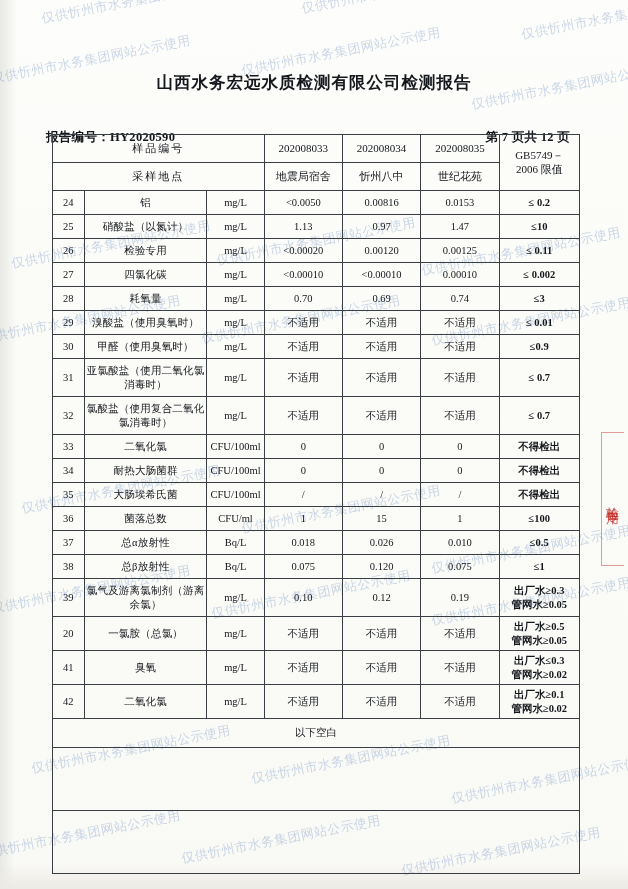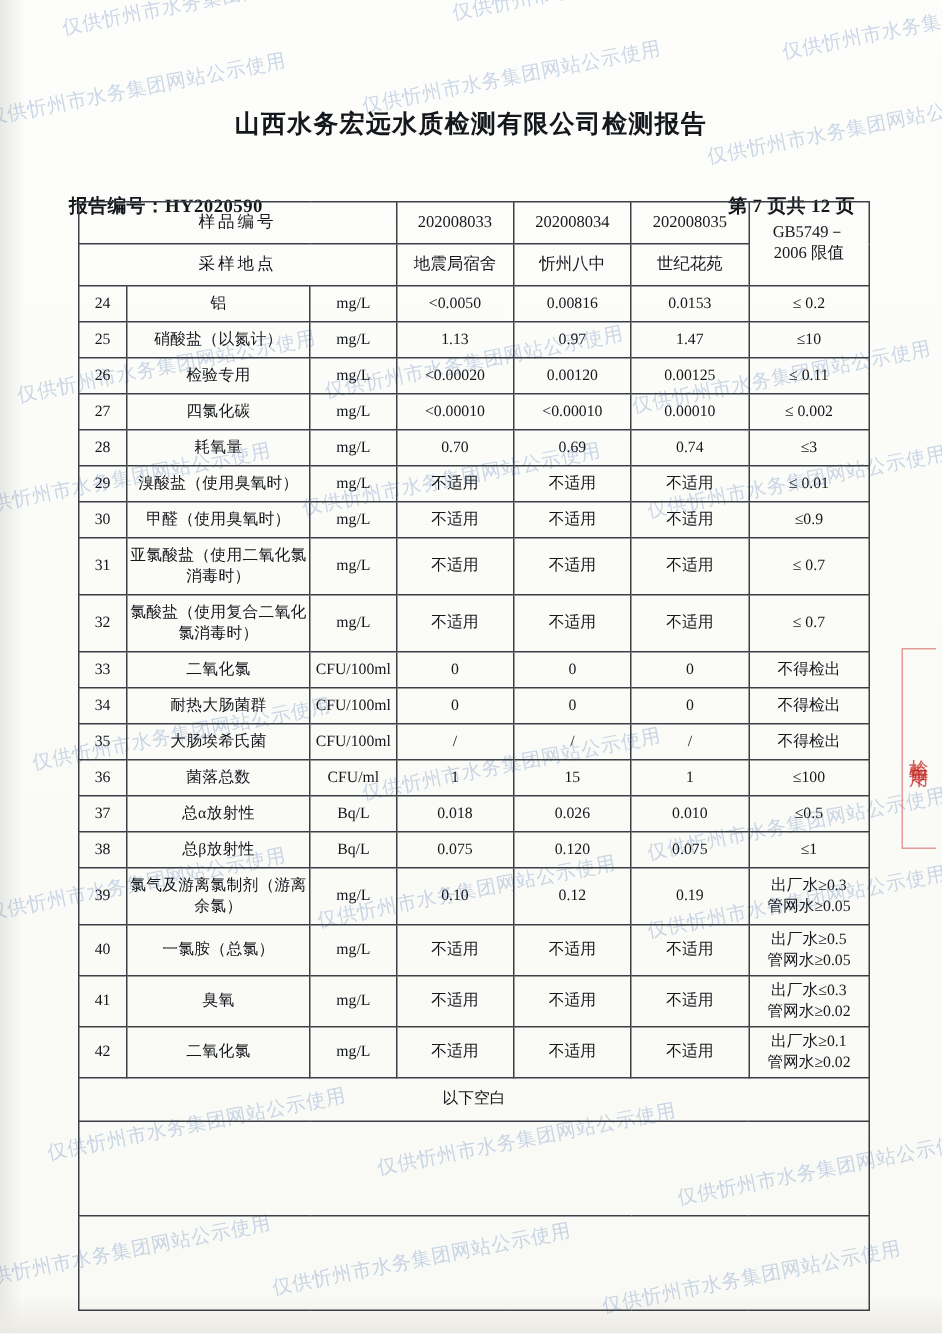--- a/index.html
+++ b/index.html
@@ -116,20 +116,21 @@
     font-size: 10px;
     margin-left: 12px;
   }
   td.val {
     font-family: "Liberation Serif", serif;
     font-size: 10.5px;
   }
   td.limit {
     font-size: 10px;
     line-height: 1.2;
+    font-weight: bold;
   }
   td.limit .lim-2 { display: block; }
   .hdr-label {
     letter-spacing: 2px;
     font-size: 11.5px;
   }
   .limit-head {
     font-size: 10.5px;
     line-height: 1.3;
   }
@@ -377,21 +378,21 @@
             <td class="unit">mg/L</td>
             <td class="val">0.10</td>
             <td class="val">0.12</td>
             <td class="val">0.19</td>
             <td class="limit">
               <span class="lim-2">出厂水≥0.3</span>
               <span class="lim-2">管网水≥0.05</span>
             </td>
           </tr>
           <tr class="drow2">
-            <td>40</td>
+            <td>20</td>
             <td class="name">一氯胺（总氯）</td>
             <td class="unit">mg/L</td>
             <td class="val">不适用</td>
             <td class="val">不适用</td>
             <td class="val">不适用</td>
             <td class="limit">
               <span class="lim-2">出厂水≥0.5</span>
               <span class="lim-2">管网水≥0.05</span>
             </td>
           </tr>

